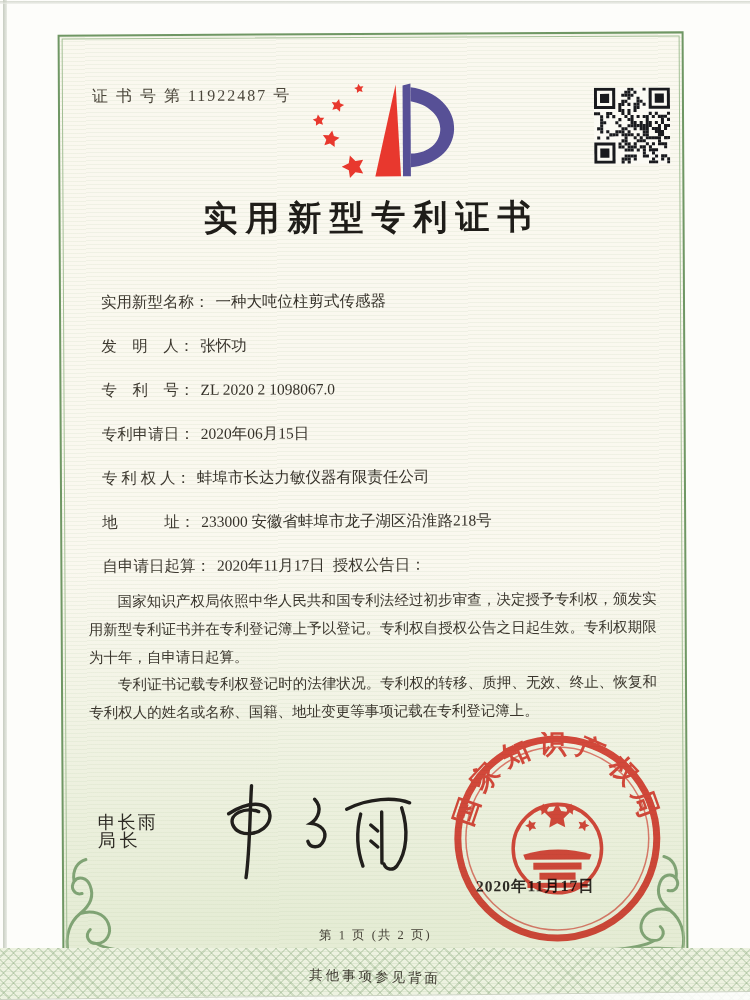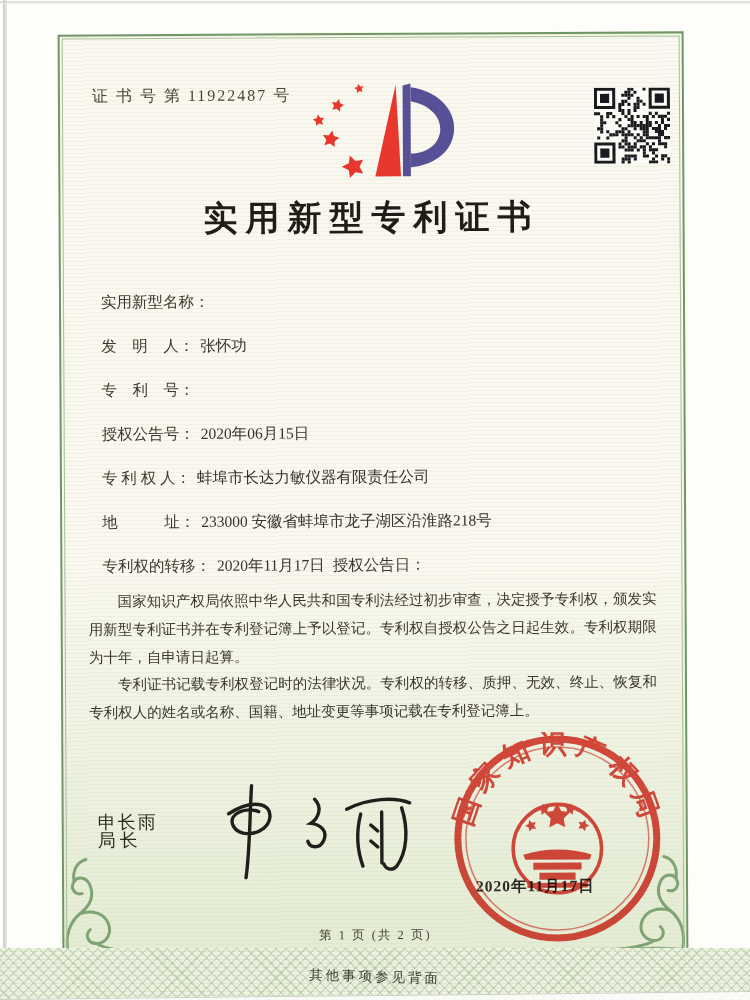--- a/index.html
+++ b/index.html
@@ -296,42 +296,44 @@
           <rect x="1" y="19" width="5" height="5" fill="#fbfaf4"></rect>
           <rect x="2" y="20" width="3" height="3" fill="#191a1e"></rect>
         </g>
       </svg>
 
     <div class="title">实用新型专利证书</div>
 
     <div class="fields">
       <div class="field-row">
         <span class="lbl">实用新型名称：</span>
+        <span class="val">一种大吨位柱剪式传感器</span>
       </div>
       <div class="field-row">
         <span class="lbl">发　明　人：</span>
         <span class="val">张怀功</span>
       </div>
       <div class="field-row">
         <span class="lbl">专　利　号：</span>
-      </div>
-      <div class="field-row">
-        <span class="lbl">授权公告号：</span>
+        <span class="val">ZL 2020 2 1098067.0</span>
+      </div>
+      <div class="field-row">
+        <span class="lbl">专利申请日：</span>
         <span class="val">2020年06月15日</span>
       </div>
       <div class="field-row">
         <span class="lbl">专 利 权 人：</span>
         <span class="val">蚌埠市长达力敏仪器有限责任公司</span>
       </div>
       <div class="field-row">
         <span class="lbl">地　　　址：</span>
         <span class="val">233000 安徽省蚌埠市龙子湖区沿淮路218号</span>
       </div>
       <div class="field-row">
-        <span class="lbl">专利权的转移：</span>
+        <span class="lbl">自申请日起算：</span>
         <span class="val">2020年11月17日</span>
         <span class="lbl grant-pair2">授权公告日：</span>
       </div>
     </div>
 
     <div class="paragraphs">
       <p>国家知识产权局依照中华人民共和国专利法经过初步审查，决定授予专利权，颁发实用新型专利证书并在专利登记簿上予以登记。专利权自授权公告之日起生效。专利权期限为十年，自申请日起算。</p>
       <p>专利证书记载专利权登记时的法律状况。专利权的转移、质押、无效、终止、恢复和专利权人的姓名或名称、国籍、地址变更等事项记载在专利登记簿上。</p>
     </div>
 

